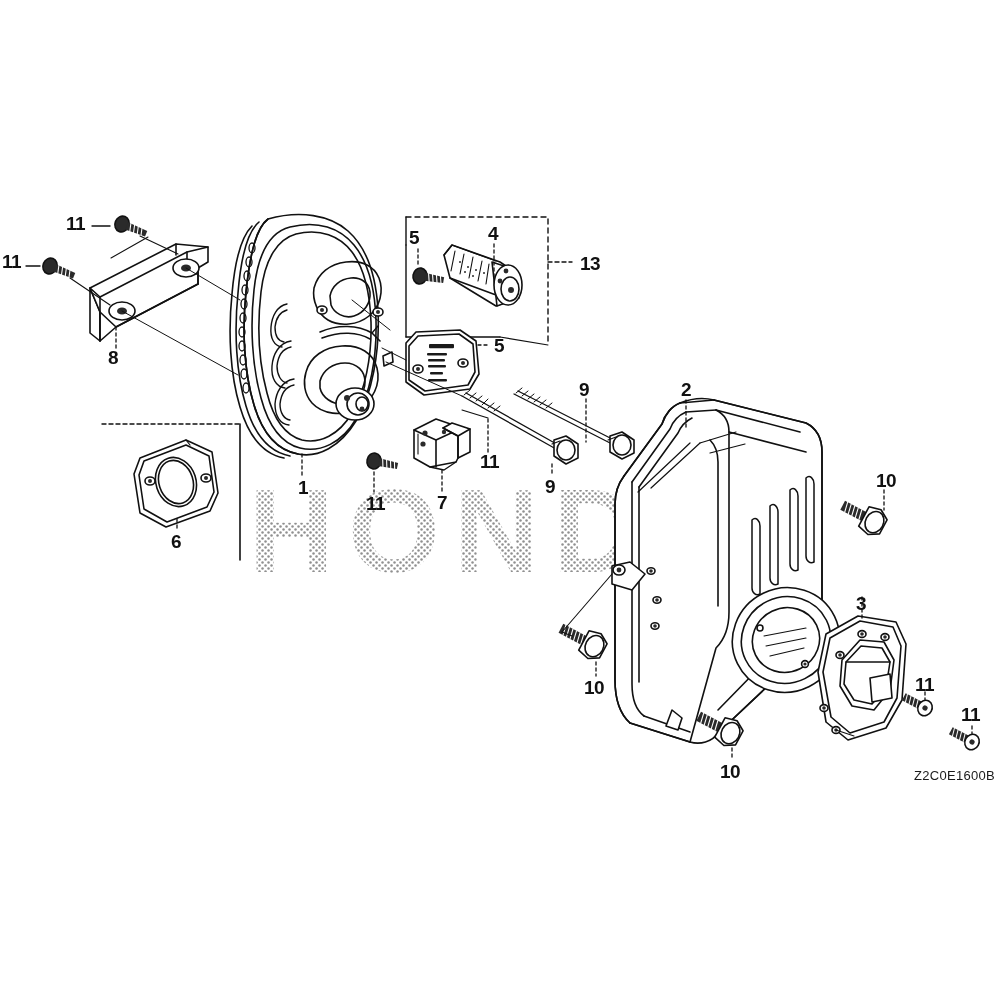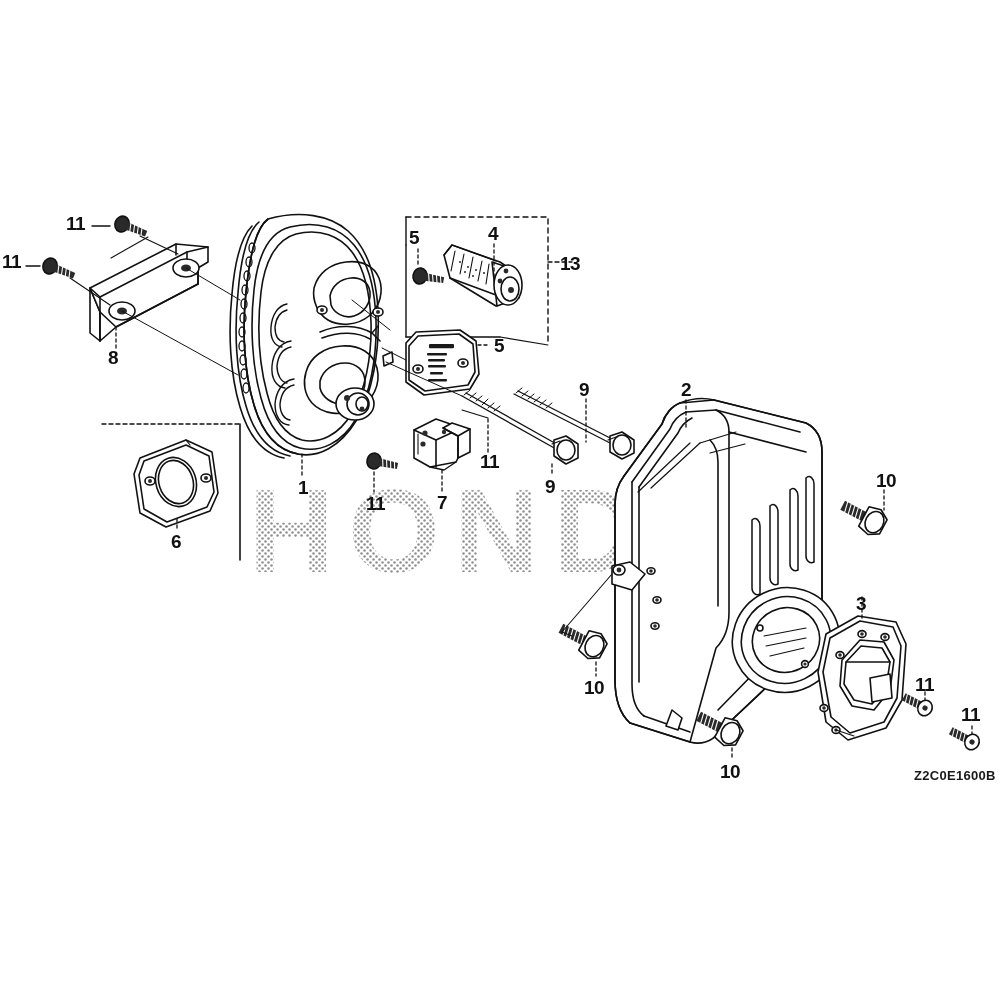--- a/index.html
+++ b/index.html
@@ -31,21 +31,21 @@
     font-weight: bold;
     font-size: 19px;
     color: #111111;
     line-height: 1;
     white-space: nowrap;
     letter-spacing: -0.5px;
   }
   .partcode {
     position: absolute;
     font-family: "Liberation Sans", sans-serif;
-    font-weight: bold;
+    font-weight: normal;
     font-size: 13px;
     color: #1a1a1a;
     letter-spacing: 0.3px;
     white-space: nowrap;
   }
   .wm-text {
     font-family: "Liberation Sans", sans-serif;
     font-weight: bold;
     font-size: 118px;
     letter-spacing: 14px;
@@ -533,21 +533,21 @@
       </g>
 
     </g>
   </svg>
 
   <div class="callout" style="left:66px; top:214px;">11</div>
   <div class="callout" style="left:2px; top:252px;">11</div>
   <div class="callout" style="left:108px; top:348px;">8</div>
   <div class="callout" style="left:409px; top:228px;">5</div>
   <div class="callout" style="left:488px; top:224px;">4</div>
-  <div class="callout" style="left:560px; top:254px;">13</div>
+  <div class="callout" style="left:580px; top:254px;">13</div>
   <div class="callout" style="left:494px; top:336px;">5</div>
   <div class="callout" style="left:681px; top:380px;">2</div>
   <div class="callout" style="left:579px; top:380px;">9</div>
   <div class="callout" style="left:545px; top:477px;">9</div>
   <div class="callout" style="left:480px; top:452px;">11</div>
   <div class="callout" style="left:437px; top:493px;">7</div>
   <div class="callout" style="left:366px; top:494px;">11</div>
   <div class="callout" style="left:298px; top:478px;">1</div>
   <div class="callout" style="left:171px; top:532px;">6</div>
   <div class="callout" style="left:876px; top:471px;">10</div>

